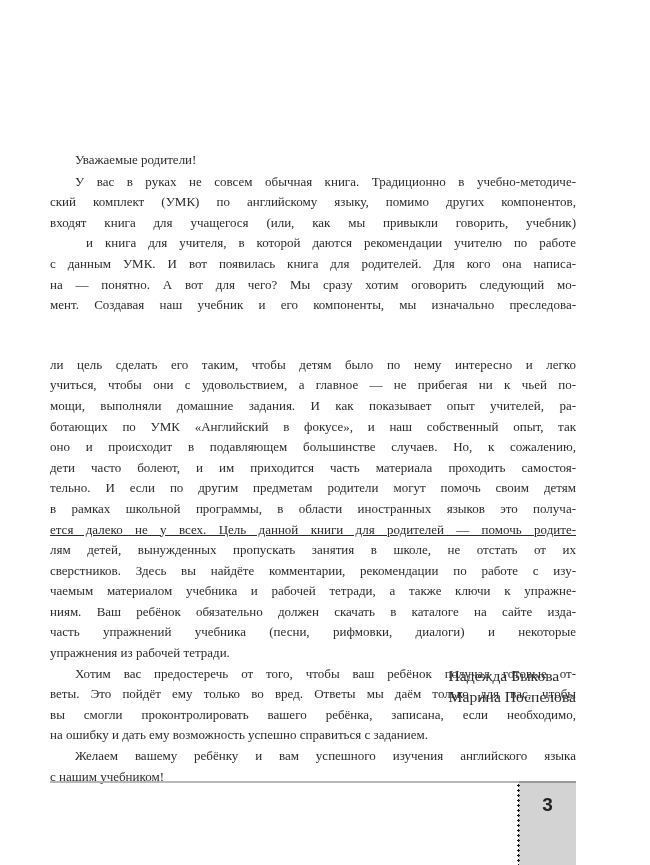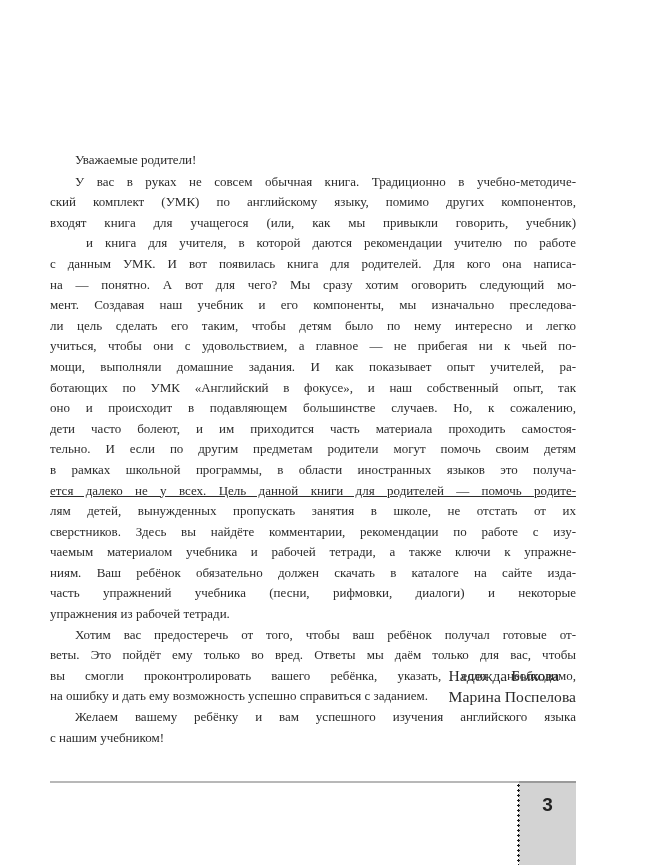--- a/index.html
+++ b/index.html
@@ -52,40 +52,40 @@
   <span class="greeting">Уважаемые родители!</span>
   <div id="paragraphs">
       <div>
         <span class="line indent" style="white-space: normal;">У вас в руках не совсем обычная книга. Традиционно в учебно-методиче-</span>
         <span class="line" style="white-space: normal;">ский комплект (УМК) по английскому языку, помимо других компонентов,</span>
         <span class="line" style="white-space: normal;">входят книга для учащегося (или, как мы привыкли говорить, учебник)</span>
         <span class="line" style="white-space: normal; margin-left: 36px;">и книга для учителя, в которой даются рекомендации учителю по работе</span>
         <span class="line" style="white-space: normal;">с данным УМК. И вот появилась книга для родителей. Для кого она написа-</span>
         <span class="line" style="white-space: normal;">на — понятно. А вот для чего? Мы сразу хотим оговорить следующий мо-</span>
         <span class="line" style="white-space: normal;">мент. Создавая наш учебник и его компоненты, мы изначально преследова-</span>
-        <span class="line" style="white-space: normal;">ли цель сделать его таким, чтобы детям было по нему интересно и легко</span>
+        <span class="line" style="white-space: normal; margin-top: 39px;">ли цель сделать его таким, чтобы детям было по нему интересно и легко</span>
         <span class="line" style="white-space: normal;">учиться, чтобы они с удовольствием, а главное — не прибегая ни к чьей по-</span>
         <span class="line" style="white-space: normal;">мощи, выполняли домашние задания. И как показывает опыт учителей, ра-</span>
         <span class="line" style="white-space: normal;">ботающих по УМК «Английский в фокусе», и наш собственный опыт, так</span>
         <span class="line" style="white-space: normal;">оно и происходит в подавляющем большинстве случаев. Но, к сожалению,</span>
         <span class="line" style="white-space: normal;">дети часто болеют, и им приходится часть материала проходить самостоя-</span>
         <span class="line" style="white-space: normal;">тельно. И если по другим предметам родители могут помочь своим детям</span>
         <span class="line" style="white-space: normal;">в рамках школьной программы, в области иностранных языков это получа-</span>
         <span class="line" style="white-space: normal; text-decoration: underline;">ется далеко не у всех. Цель данной книги для родителей — помочь родите-</span>
         <span class="line" style="white-space: normal;">лям детей, вынужденных пропускать занятия в школе, не отстать от их</span>
         <span class="line" style="white-space: normal;">сверстников. Здесь вы найдёте комментарии, рекомендации по работе с изу-</span>
         <span class="line" style="white-space: normal;">чаемым материалом учебника и рабочей тетради, а также ключи к упражне-</span>
         <span class="line" style="white-space: normal;">ниям. Ваш ребёнок обязательно должен скачать в каталоге на сайте изда-</span>
         <span class="line" style="white-space: normal;">часть упражнений учебника (песни, рифмовки, диалоги) и некоторые</span>
         <span class="line last" style="white-space: nowrap;">упражнения из рабочей тетради.</span>
       </div>
       <div>
         <span class="line indent" style="white-space: normal;">Хотим вас предостеречь от того, чтобы ваш ребёнок получал готовые от-</span>
         <span class="line" style="white-space: normal;">веты. Это пойдёт ему только во вред. Ответы мы даём только для вас, чтобы</span>
-        <span class="line" style="white-space: normal;">вы смогли проконтролировать вашего ребёнка, указать, если необходимо,</span>
+        <span class="line" style="white-space: normal;">вы смогли проконтролировать вашего ребёнка, записана, если необходимо,</span>
         <span class="line last" style="white-space: nowrap;">на ошибку и дать ему возможность успешно справиться с заданием.</span>
       </div>
       <div>
         <span class="line indent" style="white-space: normal;">Желаем вашему ребёнку и вам успешного изучения английского языка</span>
         <span class="line last" style="white-space: nowrap; font-family: Liberation Serif, serif;">с нашим учебником!</span>
       </div>
     </div>
 </div>
 
 <div class="signature">

